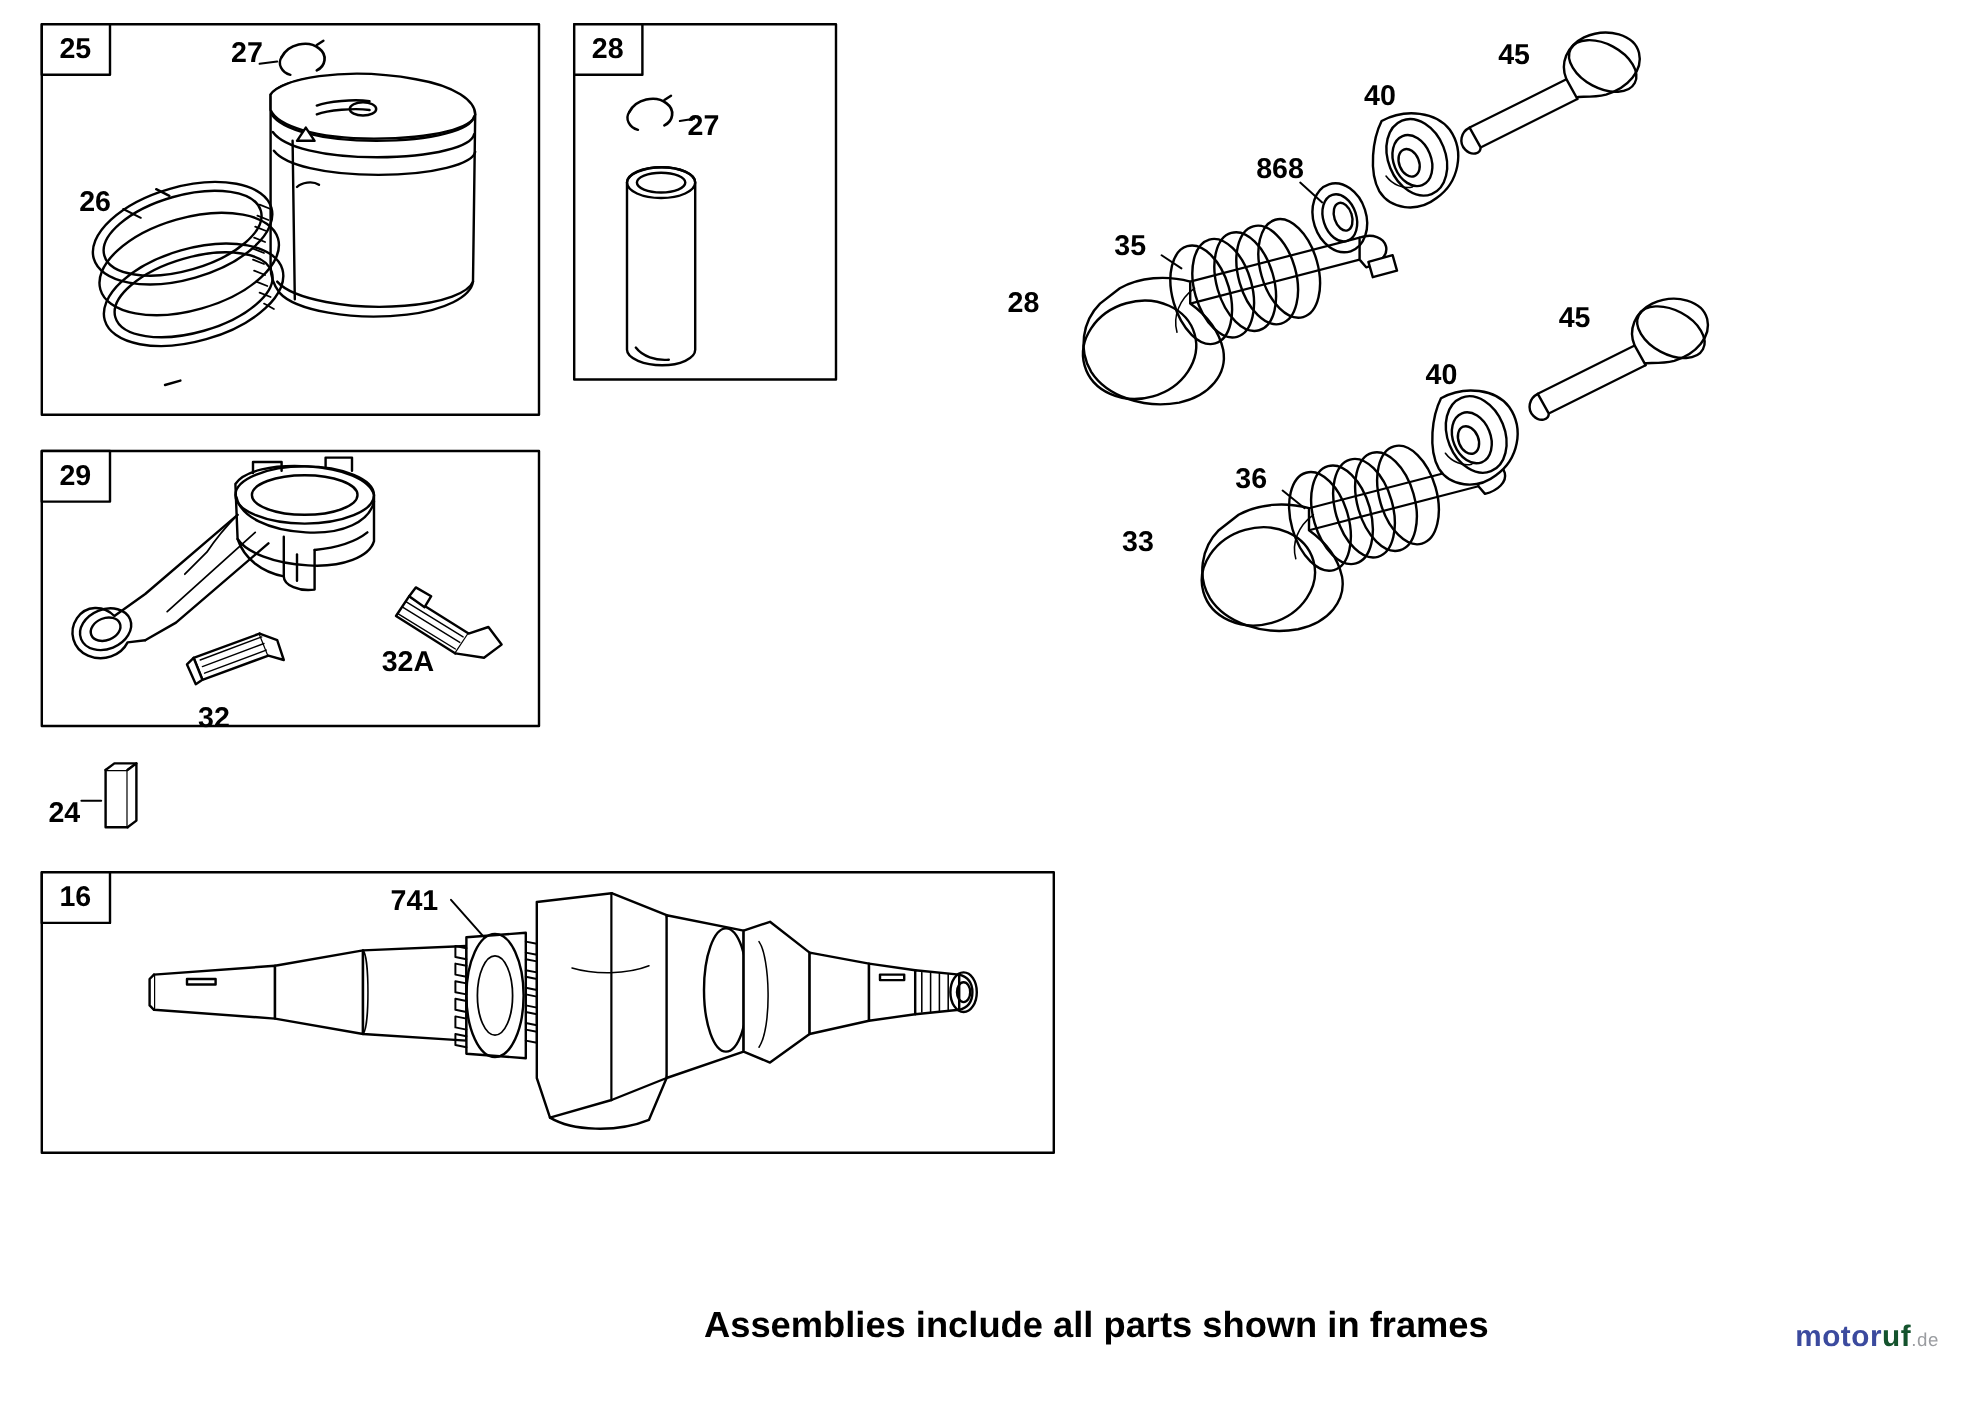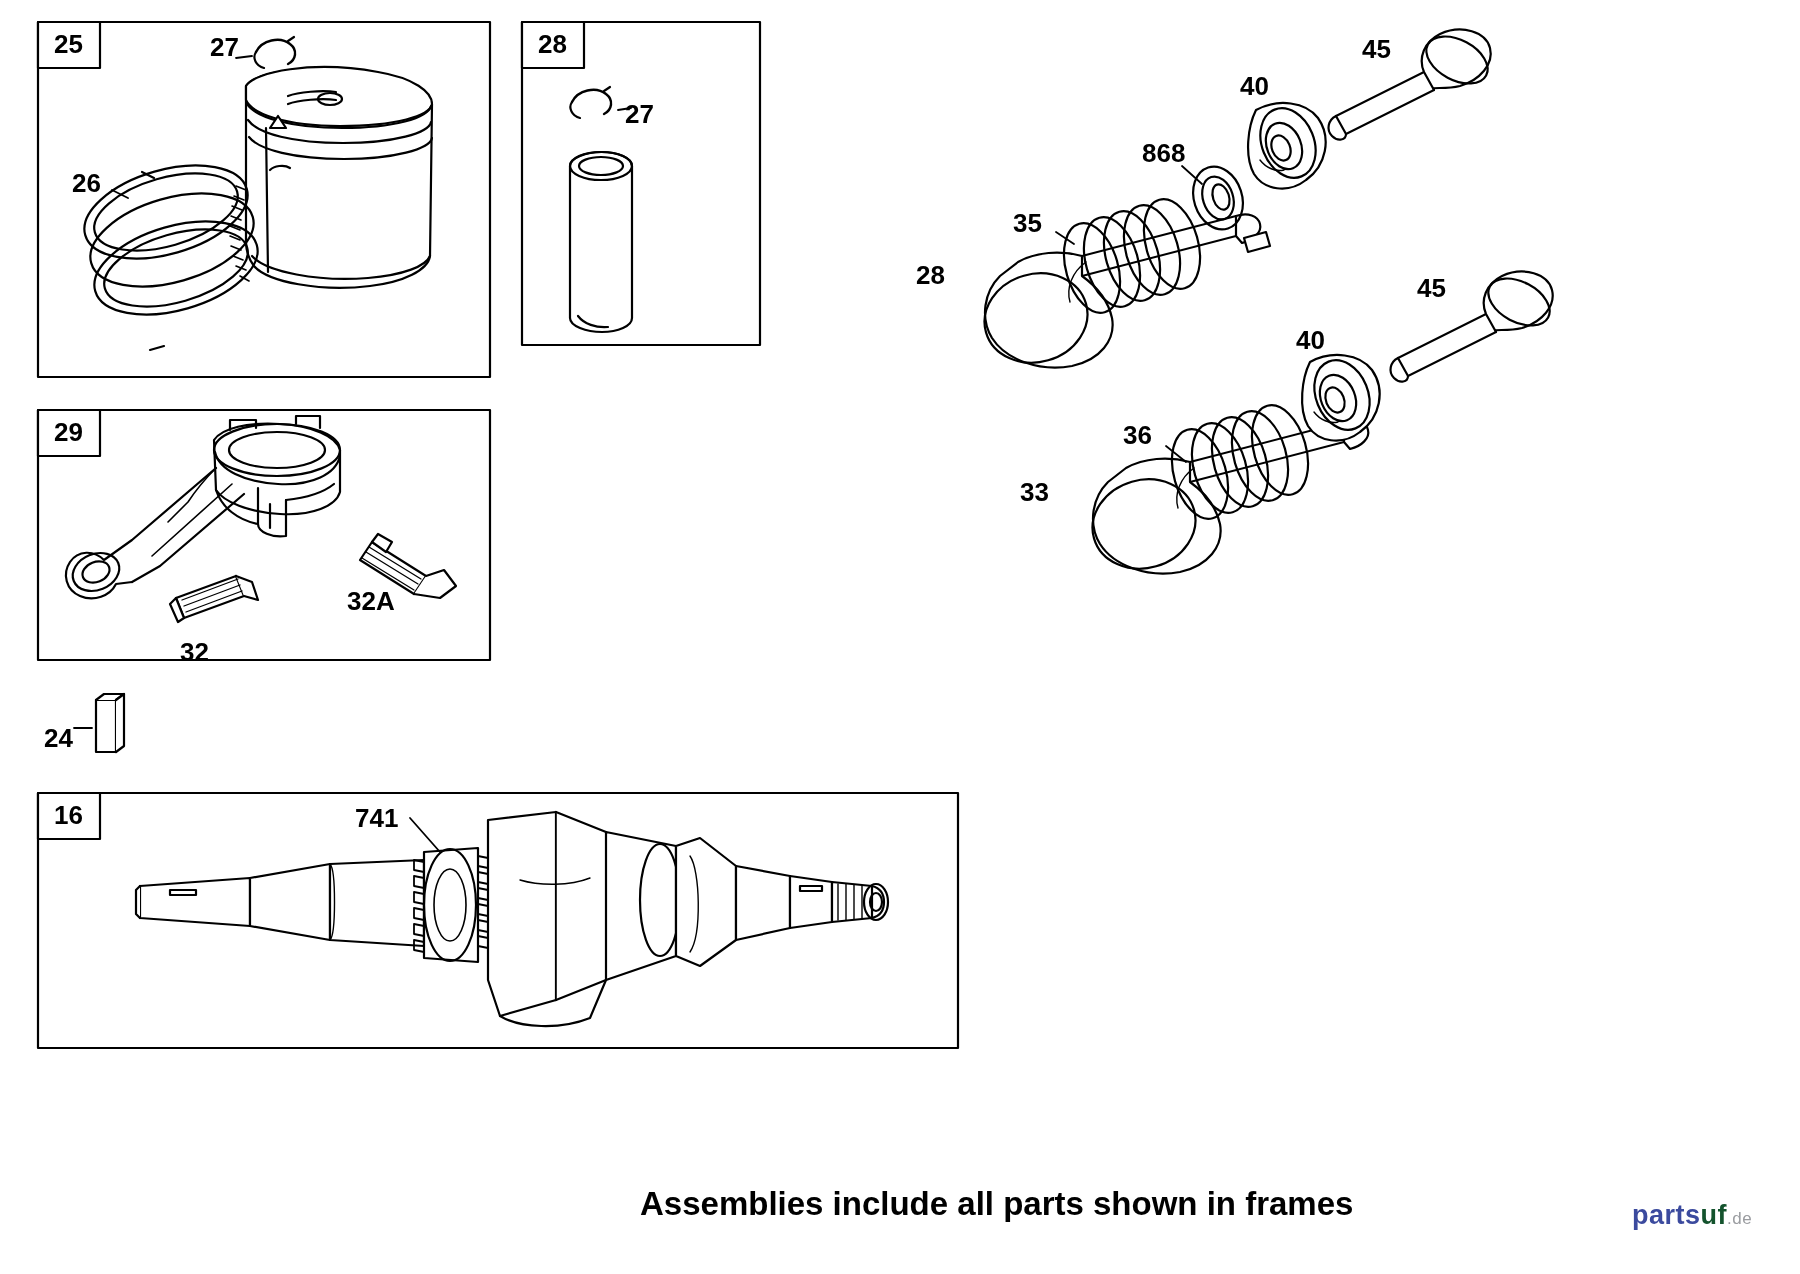--- a/index.html
+++ b/index.html
@@ -362,16 +362,16 @@
   <div class="lbl" style="left:1013px; top:210px;">35</div>
   <div class="lbl" style="left:916px;  top:262px;">28</div>
   <div class="lbl" style="left:1417px; top:275px;">45</div>
   <div class="lbl" style="left:1296px; top:327px;">40</div>
   <div class="lbl" style="left:1123px; top:422px;">36</div>
   <div class="lbl" style="left:1020px; top:479px;">33</div>
 
   <div class="caption" style="left:640px; top:1185px;">Assemblies include all parts shown in frames</div>
 
   <div class="wm" style="left:1632px; top:1200px;">
-    <span class="a">parts</span><span class="c">uf</span><span class="d">.de</span>
+    <span class="a">motor</span><span class="c">uf</span><span class="d">.de</span>
   </div>
 
 </div>
 
 </body></html>

